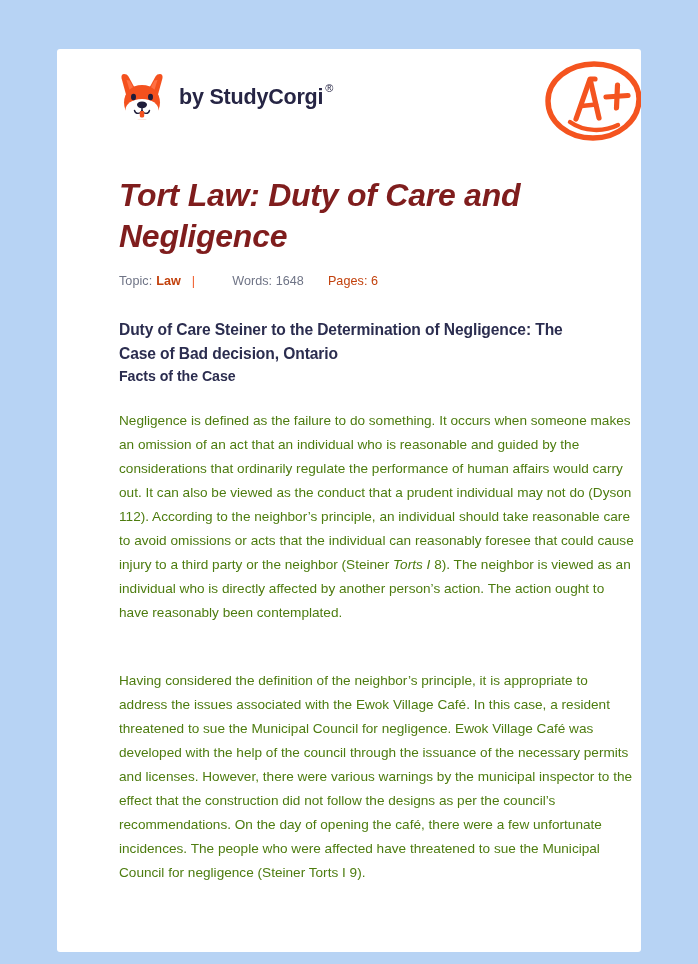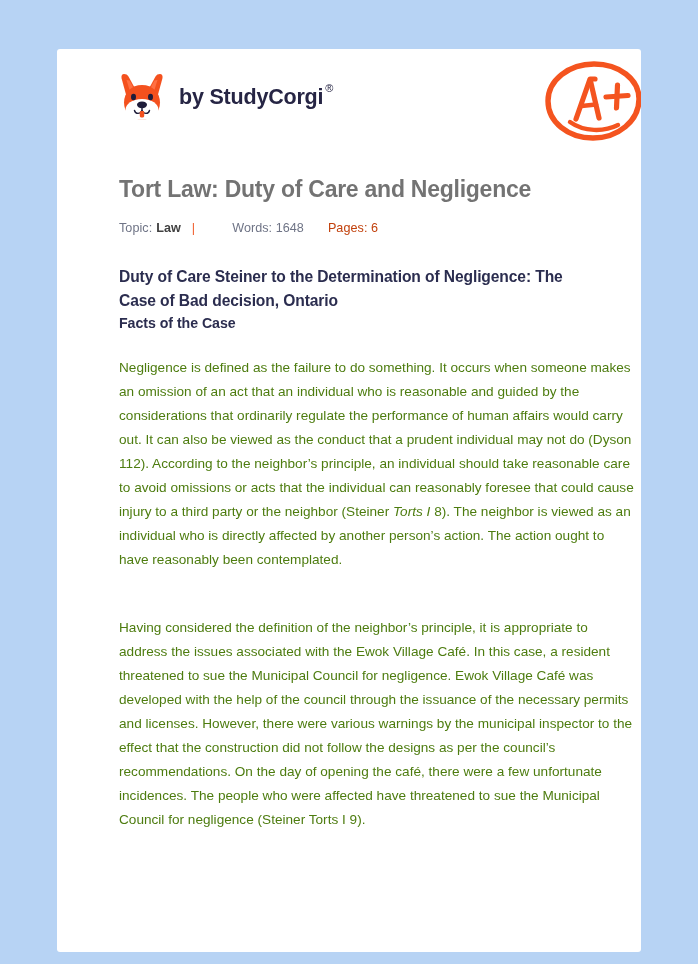--- a/index.html
+++ b/index.html
@@ -90,40 +90,41 @@
 
   
   .article {
     position: absolute;
     left: 62px;
     top: 126px;
     width: 464px;
   }
 
   .doc-title {
-    font-size: 23px;
+    font-size: 32px;
     line-height: 1.28;
     font-weight: bold;
-    color: #737373;
+    color: #7f1d1d;
     letter-spacing: -0.25px;
     width: 440px;
+    font-style: italic;
   }
 
   .doc-meta {
     margin-top: 17px;
     font-size: 12.6px;
     color: #6f7486;
     display: flex;
     align-items: flex-end;
     white-space: nowrap;
     letter-spacing: 0.05px;
   }
   .doc-meta .meta-topic-label { color: #6f7486; }
   .doc-meta .meta-topic-value {
-    color: #404040;
+    color: #c2410c;
     font-weight: bold;
     margin-left: 4px;
   }
   .doc-meta .meta-sep {
     color: #f05a28;
     margin: 0 11px;
   }
   .doc-meta .meta-words { color: #6f7486; margin-left: 26px; }
   .doc-meta .meta-pages { color: #c2410c; margin-left: 24px; }
 

